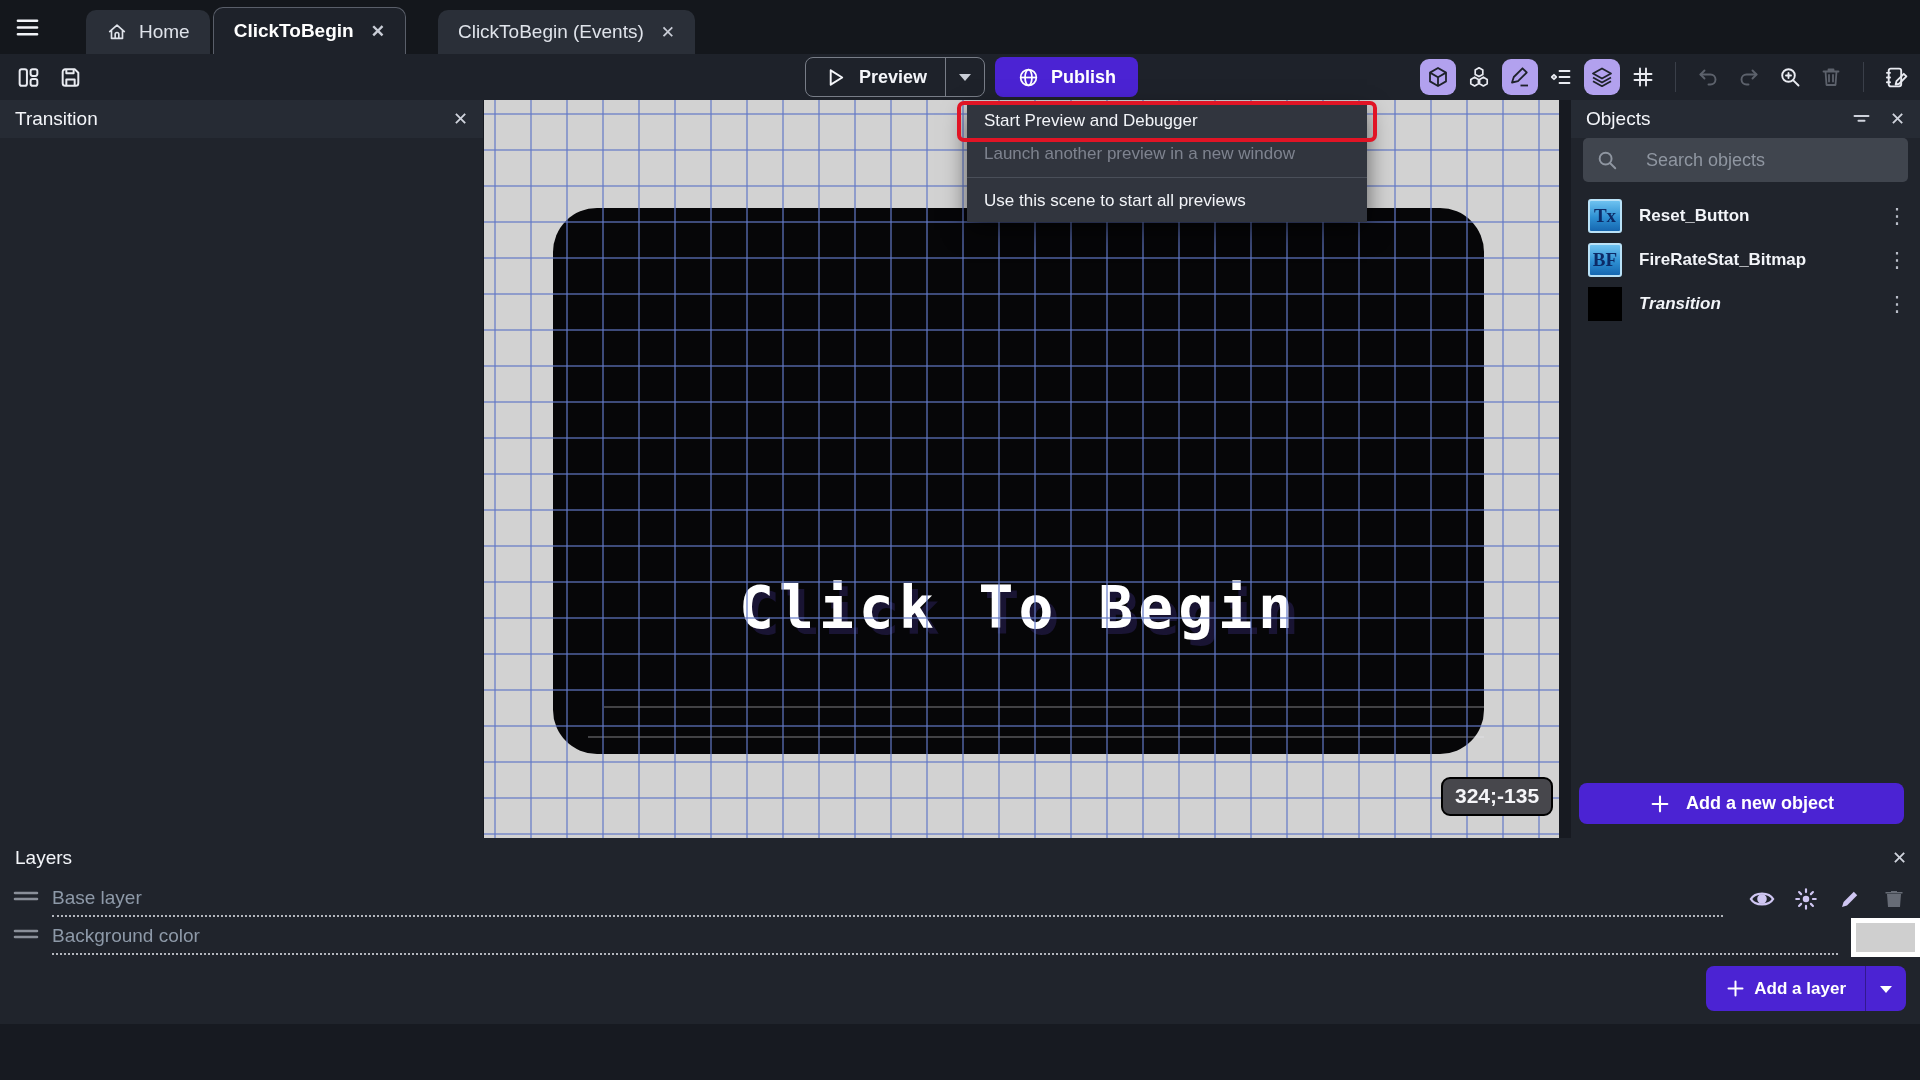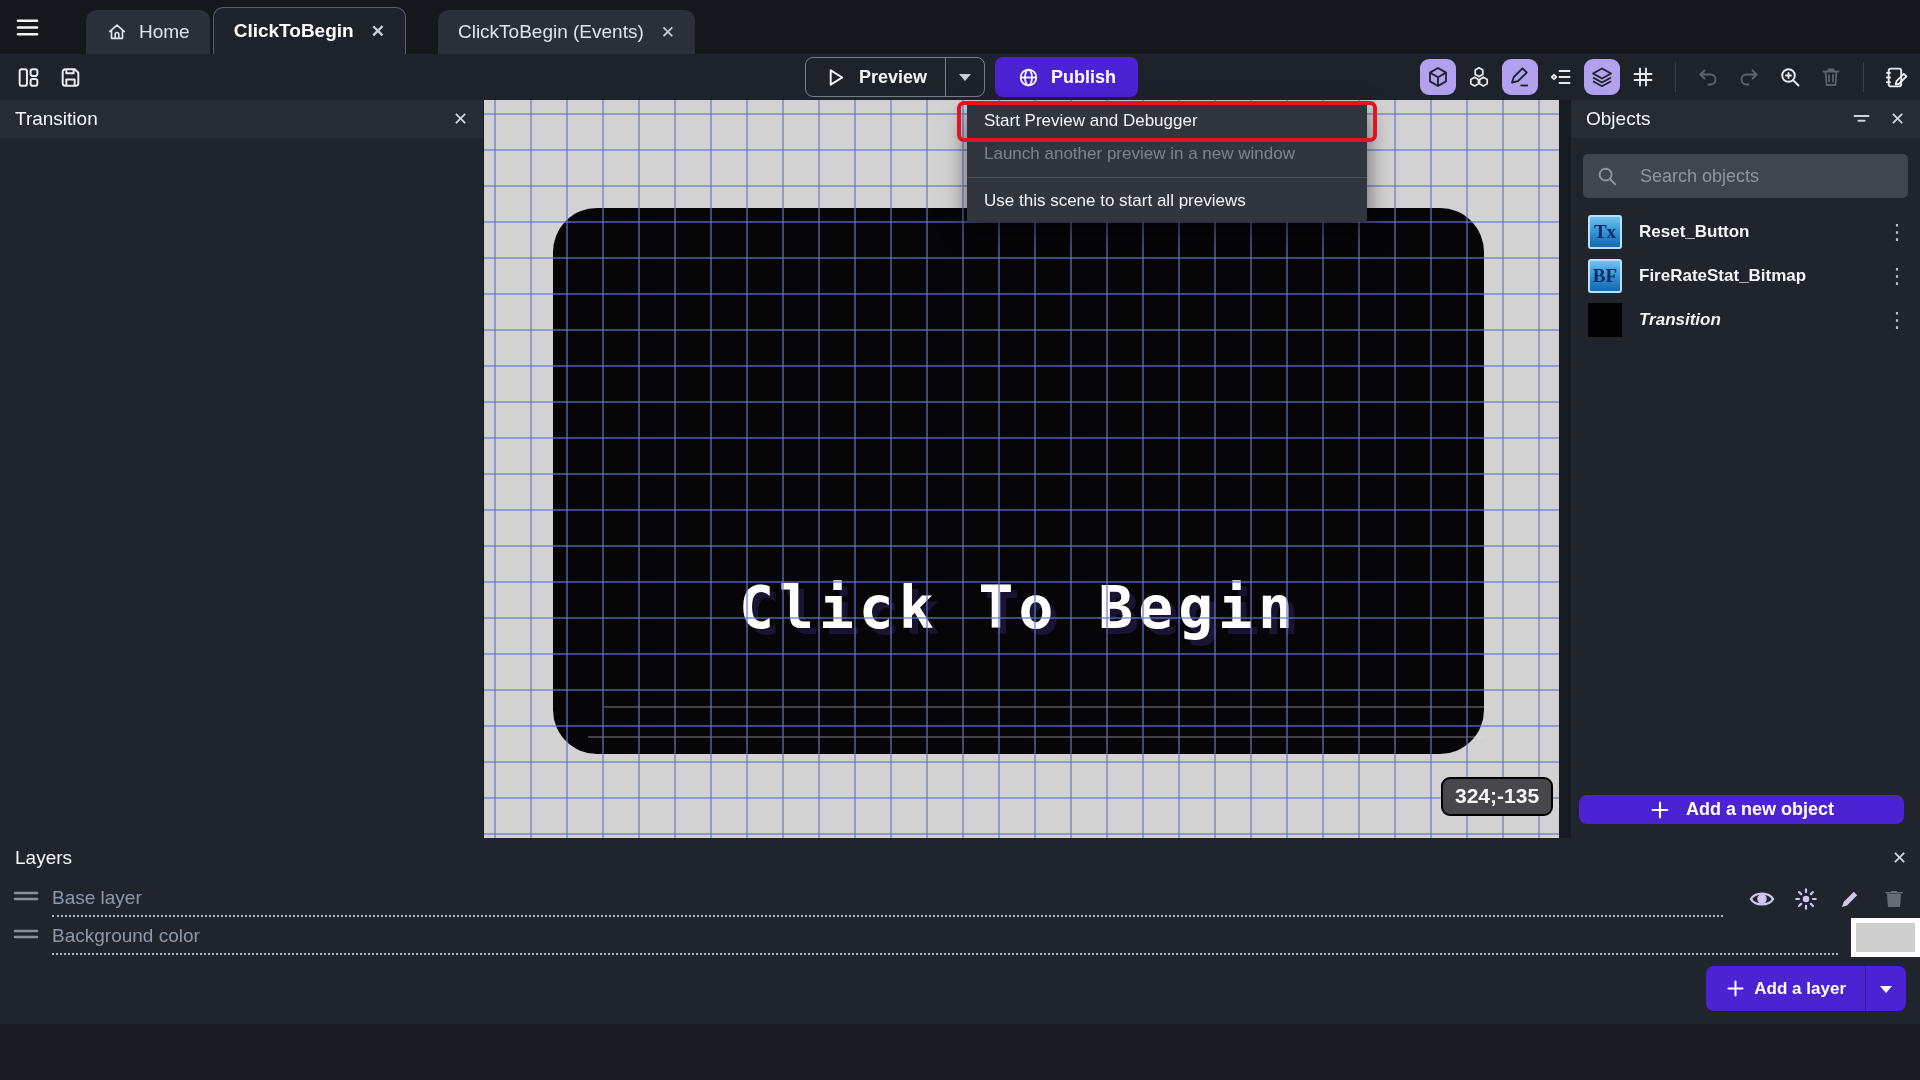--- a/index.html
+++ b/index.html
@@ -67,32 +67,32 @@
   .menu-item.highlighted { background:#404552; }
   .menu-item.disabled { color:#7e838f; cursor:default; }
   .menu-item.tall { height:38px; }
   .menu-sep { height:1px; background:#4a4f59; margin:7px 0 4px; }
   #red-annotation { position:absolute; left:957px; top:101px; width:420px; height:41px;
     border:4px solid #e11425; border-radius:7px; z-index:60; pointer-events:none; }
 
   
   #objects { position:absolute; left:1571px; top:100px; width:349px; height:738px; background:#20242c; }
   .obj-head-icons { display:flex; align-items:center; gap:18px; }
-  .search-box { margin:16px 12px 12px; height:44px; background:#40454e; border-radius:5px; display:flex; align-items:center; gap:22px; padding:0 13px; }
+  .search-box { margin:0 12px 12px; height:44px; background:#40454e; border-radius:5px; display:flex; align-items:center; gap:28px; padding:0 13px; }
   .search-box input { flex:1; background:transparent; border:none; outline:none; font-family:"Liberation Sans",sans-serif; font-size:18px; color:#e8eaf0; }
   .search-box input::placeholder { color:#8f96a1; }
   .obj-row { height:44px; display:flex; align-items:center; gap:17px; padding:0 10px 0 17px; cursor:pointer; }
   .obj-icon { width:34px; height:34px; flex:0 0 34px; display:flex; align-items:center; justify-content:center;
     font-family:"Liberation Serif", serif; font-weight:bold; font-size:19px; }
   .obj-icon.blue { background:linear-gradient(180deg,#6ec2f0 0%,#2d8fd2 55%,#1667b0 100%); border:2px solid #b9e2f8; border-radius:3px; color:#0c2a66; }
   .obj-icon.black { background:#000000; }
   .obj-label { flex:1; font-weight:bold; font-size:17px; color:#f2f4f8; }
   .obj-label.italic { font-style:italic; }
   .kebab { width:26px; text-align:center; color:#b9bec8; font-size:21px; cursor:pointer; }
-  .add-object-btn { position:absolute; left:8px; right:16px; bottom:14px; height:29px; background:#4b23d3; border-radius:8px;
+  .add-object-btn { position:absolute; left:8px; right:16px; bottom:14px; height:41px; background:#4b23d3; border-radius:8px;
     display:flex; align-items:center; justify-content:center; gap:15px; font-weight:bold; font-size:18px; color:#ffffff; cursor:pointer; }
 
   
   #layers { position:absolute; left:0; top:838px; width:100%; height:186px; background:#20242c; }
   .layers-title { position:absolute; left:15px; top:9px; font-size:19px; color:#f4f6fa; }
   .layers-close { position:absolute; right:13px; top:9px; color:#cfd3dc; font-size:18px; cursor:pointer; }
   .layer-row { position:absolute; left:0; width:100%; height:38px; }
   .layer-row.r1 { top:42px; }
   .layer-row.r2 { top:80px; }
   .drag-handle { position:absolute; left:13px; top:9px; color:#8a8f99; cursor:grab; }

